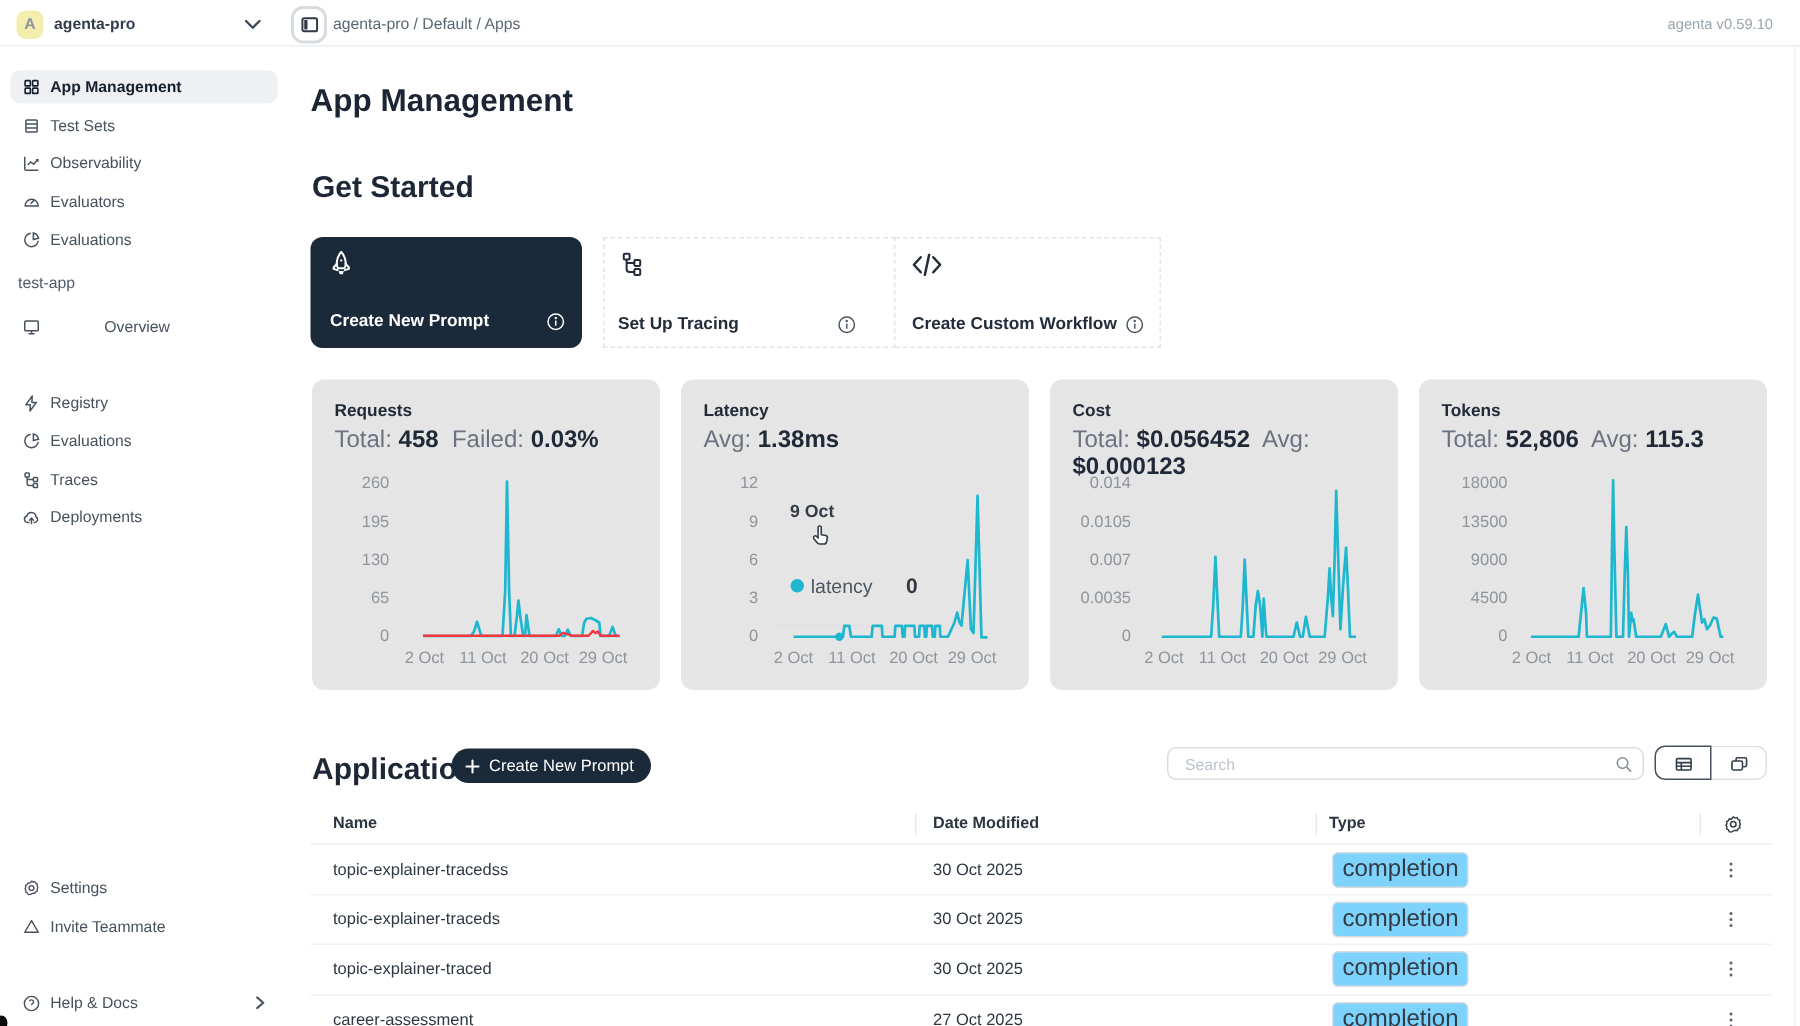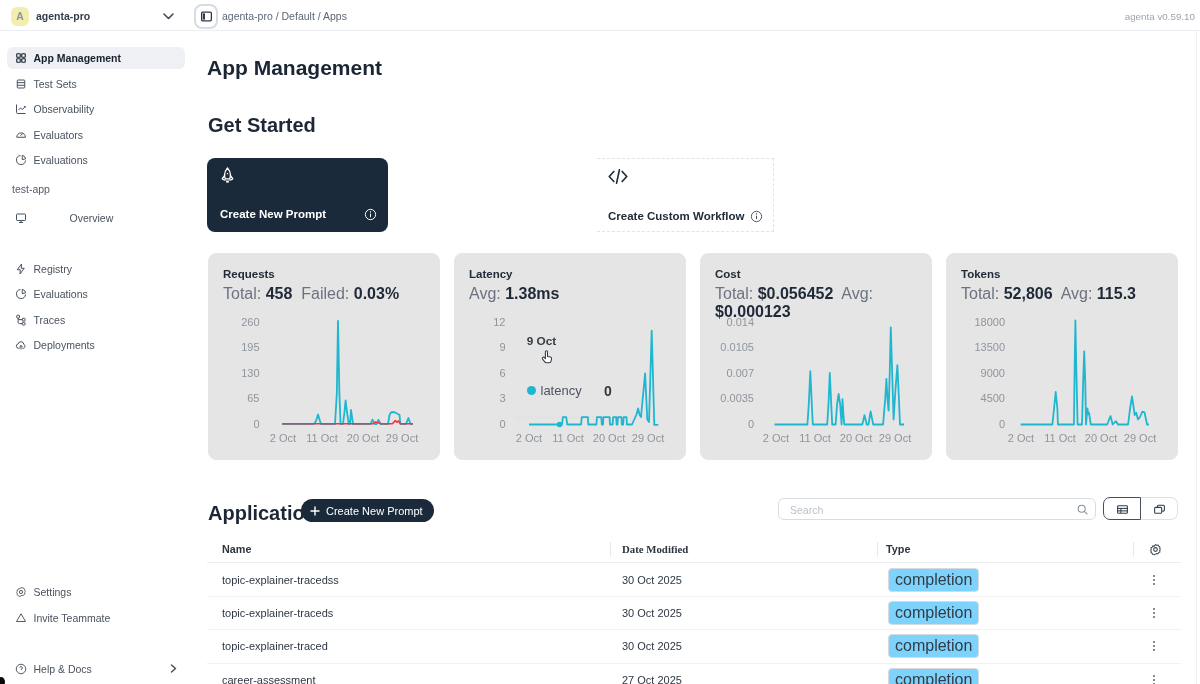--- a/index.html
+++ b/index.html
@@ -6,21 +6,21 @@
 html,body { width:1200px; height:684px; overflow:hidden; background:#fff;
   font-family:"Liberation Sans", sans-serif; -webkit-font-smoothing:antialiased; }
 
 #topbar { position:absolute; left:0; top:0; width:1200px; height:31px; background:#fff; border-bottom:1px solid #ebedf0; }
 #avatar { position:absolute; left:11px; top:6.5px; width:18px; height:19px; border-radius:6px; background:#f3edae; color:#8d949e; font-size:10.5px; font-weight:600; text-align:center; line-height:19px; }
 #wsname { position:absolute; left:36px; top:9.5px; font-size:10.5px; font-weight:700; color:#333d4d; }
 #chev { position:absolute; left:163px; top:13px; }
 #toggle { position:absolute; left:194px; top:3.5px; width:24px; height:25px; border:2px solid #d8dbe0; border-radius:8px; }
 #toggleic { position:absolute; left:199.5px; top:9.5px; }
 #crumb { position:absolute; left:222px; top:10px; font-size:10.5px; color:#5b6776; }
-#version { position:absolute; right:5px; top:10.5px; font-size:9.8px; color:#9aa4af; }
+#version { position:absolute; right:18px; top:10.5px; font-size:9.8px; color:#9aa4af; }
 
 #side { position:absolute; left:0; top:31px; width:193px; height:653px; background:#fff; }
 .sitem { position:absolute; left:7px; width:178px; height:22px; border-radius:6px; display:flex; align-items:center; font-size:10.5px; color:#48525e; font-weight:400; }
 .sitem svg { margin-left:7.5px; flex:0 0 auto; }
 .sitem .lbl { margin-left:7px; }
 .sitem.on { background:#eef0f4; color:#17202e; font-weight:700; }
 .slabel { position:absolute; left:12px; font-size:10.5px; color:#515c6b; }
 
 #main { position:absolute; left:193px; top:31px; width:1007px; height:653px; }
 h1 { position:absolute; left:14px; top:24.5px; font-size:21px; font-weight:700; color:#1b2534; }
@@ -200,20 +200,35 @@
         <path d="M5.8 13.6 H9.2 L8.55 15.8 H6.45 Z" fill="#fff" stroke="none"></path>
         <rect x="6.85" y="6" width="1.3" height="1.3" fill="#fff" stroke="none"></rect>
       </svg>
     <div class="t" style="position:absolute;left:13px;top:50px;color:#fff;">Create New Prompt</div>
     <svg style="position:absolute;right:11px;top:50px" width="13" height="13" viewBox="0 0 24 24" fill="none" stroke="#fff" stroke-width="1.8">
         <circle cx="12" cy="12" r="9.5"></circle>
         <line x1="12" y1="10.5" x2="12" y2="17"></line>
         <circle cx="12" cy="7.3" r="0.6" fill="#fff"></circle>
       </svg>
   </div>
+  <div class="gcard" id="g2">
+    <svg style="position:absolute;left:10px;top:7px" width="17" height="19" viewBox="0 0 24 24" fill="none" stroke="#222c3b" stroke-width="1.9">
+        <rect x="4" y="3" width="5.5" height="5.5" rx="1"></rect>
+        <rect x="14" y="9" width="5.5" height="5.5" rx="1"></rect>
+        <rect x="14" y="17.5" width="5.5" height="5.5" rx="1"></rect>
+        <path d="M6.7 8.5v9c0 1.7 1 2.8 2.8 2.8H14"></path>
+        <path d="M6.7 11.8h7.3"></path>
+      </svg>
+    <div class="t" style="position:absolute;left:9px;top:51px;">Set Up Tracing</div>
+    <svg style="position:absolute;right:25px;top:51px" width="13" height="13" viewBox="0 0 24 24" fill="none" stroke="#4b5563" stroke-width="1.8">
+        <circle cx="12" cy="12" r="9.5"></circle>
+        <line x1="12" y1="10.5" x2="12" y2="17"></line>
+        <circle cx="12" cy="7.3" r="0.6" fill="#4b5563"></circle>
+      </svg>
+  </div>
   <div class="gcard" id="g3">
     <svg style="position:absolute;left:11px;top:10px" width="20" height="15" viewBox="0 0 24 18" fill="none" stroke="#222c3b" stroke-width="2" stroke-linecap="round" stroke-linejoin="round">
         <path d="M7 3 L1.5 9 L7 15"></path>
         <path d="M17 3 L22.5 9 L17 15"></path>
         <path d="M13.7 1 L10.3 17"></path>
       </svg>
     <div class="t" style="position:absolute;left:11px;top:51px;">Create Custom Workflow</div>
     <svg style="position:absolute;right:10px;top:51px" width="13" height="13" viewBox="0 0 24 24" fill="none" stroke="#4b5563" stroke-width="1.8">
         <circle cx="12" cy="12" r="9.5"></circle>
         <line x1="12" y1="10.5" x2="12" y2="17"></line>
@@ -336,21 +351,21 @@
         <svg width="13" height="13" viewBox="0 0 24 24" fill="none" stroke="#333e4c" stroke-width="2">
           <rect x="3" y="8" width="13" height="11" rx="2"></rect>
           <path d="M8 8V6a2 2 0 0 1 2-2h9a2 2 0 0 1 2 2v7a2 2 0 0 1-2 2h-2"></path>
         </svg>
       </div>
   </div>
 
   <div id="tbl">
     <div class="trh" style="top:0;">
       <span class="c1" style="font-weight:700;">Name</span>
-      <span class="c2" style="font-weight:700;font-family:Liberation Serif, serif;">Date Modified</span>
+      <span class="c2" style="font-weight:700;">Date Modified</span>
       <span class="c3" style="font-weight:700;">Type</span>
       <div class="vsep" style="left:403px;"></div>
       <div class="vsep" style="left:670px;"></div>
       <div class="vsep" style="left:926px;"></div>
       <svg style="position:absolute;left:942px;top:7px" width="13" height="13" viewBox="0 0 24 24" fill="none" stroke="#3a4450" stroke-width="2">
           <path d="M12 2l2.4 1.1 2.6-.4 1.3 2.3 2.3 1.3-.4 2.6L21.3 11l-1.1 2.4.4 2.6-2.3 1.3-1.3 2.3-2.6-.4L12 20.3l-2.4 1.1-2.6-.4-1.3-2.3-2.3-1.3.4-2.6L2.7 13l1.1-2.4-.4-2.6 2.3-1.3 1.3-2.3 2.6.4z" transform="scale(0.95) translate(0.6,1.3)"></path>
           <circle cx="12" cy="12" r="3.4"></circle>
         </svg>
     </div>
     <div class="tr" style="top:27.5px;">

